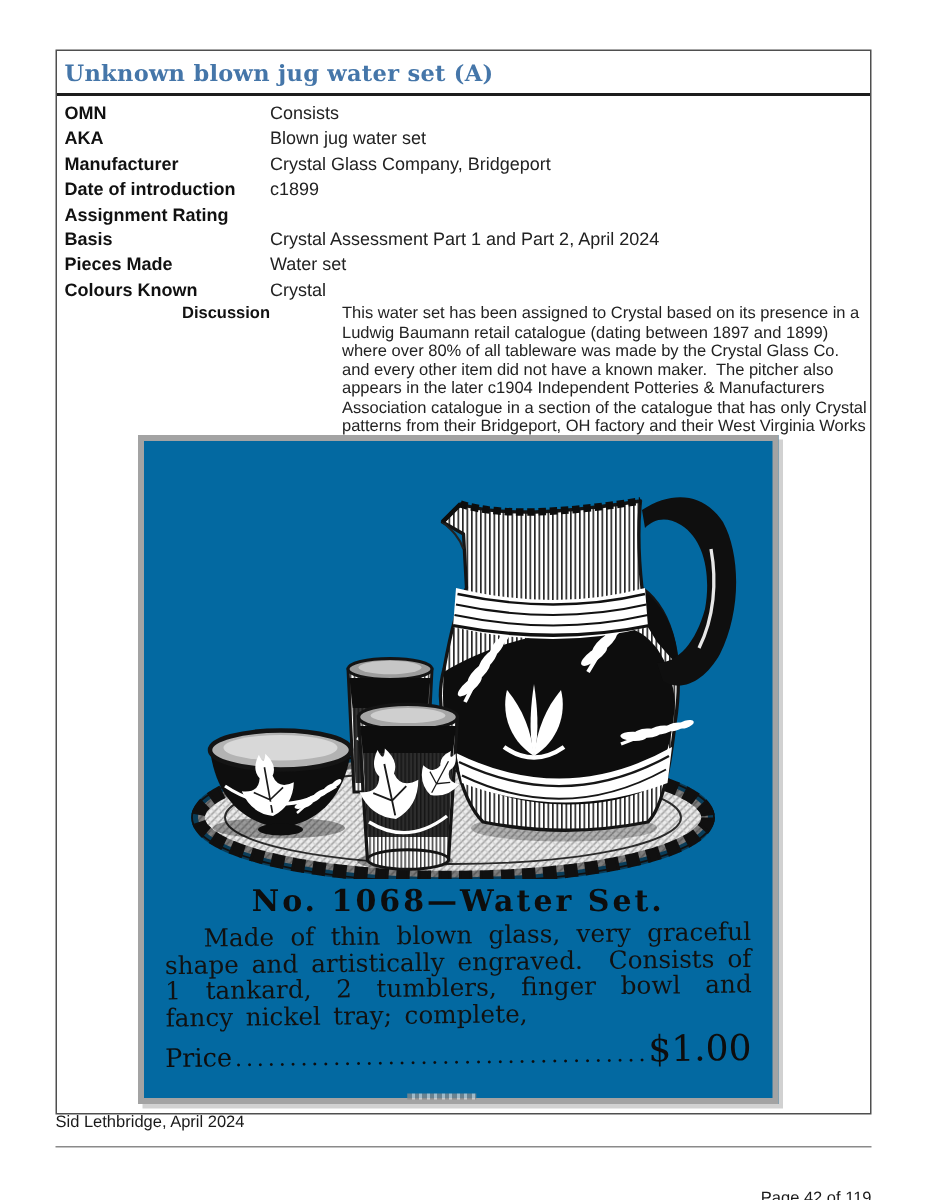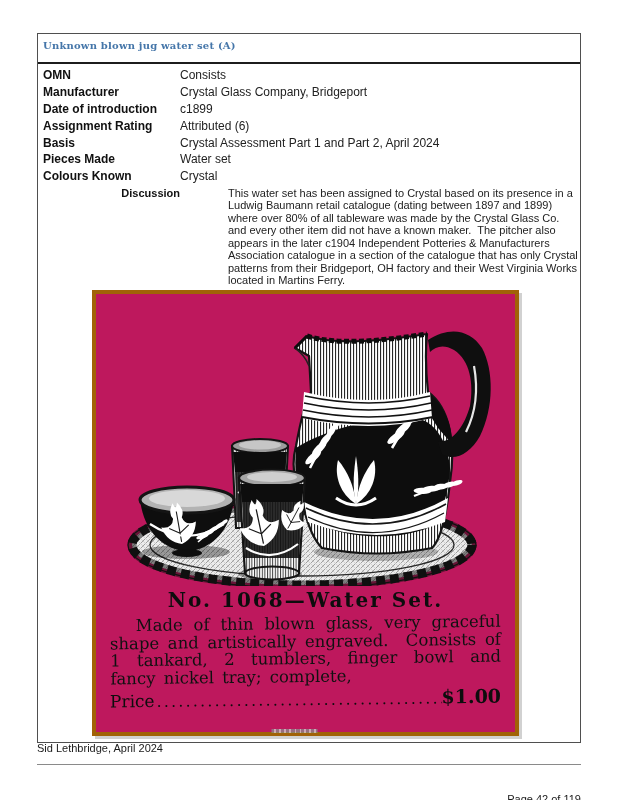--- a/index.html
+++ b/index.html
@@ -8,54 +8,54 @@
     font-family:"Liberation Sans",sans-serif;color:#1a1a1a;overflow:hidden;
   }
   
   .info-table{
     position:absolute;left:37px;top:33px;width:544px;height:710px;
     box-sizing:border-box;border:1px solid #4f4f4f;background:#fff;
   }
   .title-row{
     box-sizing:border-box;height:30px;padding:6px 6px 0 5px;
     border-bottom:2px solid #1c1c1c;
-    font-family:"DejaVu Serif",serif;font-weight:bold;font-size:10px;
+    font-family:"DejaVu Serif",serif;font-weight:bold;font-size:15px;
     letter-spacing:.2px;color:#4576a9;white-space:nowrap;
   }
   .fields{padding-top:3px;}
   .field-row{display:flex;height:16.8px;align-items:center;font-size:12px;}
   .f-label{flex:none;width:137px;padding-left:5px;font-weight:bold;color:#111;}
   .f-value{flex:1;color:#222;}
   .discussion-row{display:flex;font-size:11px;margin-top:2px;}
   .discussion-row .f-label{align-self:flex-start;padding-top:0;text-align:right;}
   .disc-value{width:396px;line-height:12.5px;text-align:left;white-space:pre-wrap;color:#222;margin-left:48px;}
   
   .figure{
     position:absolute;left:92px;top:290px;width:419px;height:438px;
-    border:4px solid #a16207;background:#be185d;
+    border:4px solid #a3a3a3;background:#0369a1;
     box-shadow:3px 3px 0 rgba(0,0,0,.18);
   }
   .figure svg{display:block;margin:2px auto 0;}
   .ad-heading{
     text-align:center;margin-top:2px;
     font-family:"DejaVu Serif",serif;font-weight:bold;font-size:20px;letter-spacing:2px;
     color:#0d0d0d;white-space:nowrap;
   }
   .ad-text{
     font-family:"DejaVu Serif",serif;font-size:16.5px;line-height:17.5px;
     padding:3px 14px 0 14px;text-align:justify;text-indent:26px;word-spacing:3px;
     color:#111;transform:rotate(-0.7deg);white-space:pre-wrap;
   }
   .price-row{
     display:flex;align-items:baseline;padding:0 14px;margin-top:2px;
     font-family:"DejaVu Serif",serif;color:#0d0d0d;transform:rotate(-0.7deg);
   }
   .price-label{font-size:17px;}
   .price-leader{flex:1;overflow:hidden;white-space:nowrap;font-size:15px;letter-spacing:2.5px;padding:0 2px;}
-  .price-value{font-size:19px;font-weight:bold;}
+  .price-value{font-size:24px;font-weight:normal;}
   .smudge{
     position:absolute;bottom:-1px;left:50%;transform:translateX(-75%);
     width:46px;height:4px;opacity:.75;
     background:repeating-linear-gradient(90deg,#8b8b8b 0 3px,#d5d5d5 3px 5px);
   }
   
   .footer-rule{position:absolute;left:37px;top:764px;width:544px;border-top:1px solid #8a8a8a;}
   .footer-left{position:absolute;left:37px;top:742px;font-size:11px;color:#1a1a1a;}
   .footer-right{position:absolute;right:37px;top:770px;font-size:11px;color:#1a1a1a;text-align:right;margin-top:23px;}
 </style>
@@ -66,30 +66,33 @@
 
   <div class="info-table">
     <div class="title-row">Unknown blown jug water set (A)</div>
 
     <div class="fields" id="fields-host">
         <div class="field-row">
           <div class="f-label">OMN</div>
           <div class="f-value">Consists</div>
         </div>
         <div class="field-row">
+          <div class="f-label">AKA</div>
+          <div class="f-value">Blown jug water set</div>
+        </div>
+        <div class="field-row">
           <div class="f-label">Manufacturer</div>
           <div class="f-value">Crystal Glass Company, Bridgeport</div>
         </div>
         <div class="field-row">
           <div class="f-label">Date of introduction</div>
           <div class="f-value">c1899</div>
         </div>
         <div class="field-row">
           <div class="f-label">Assignment Rating</div>
-          <div class="f-value">Attributed (6)</div>
         </div>
         <div class="field-row">
           <div class="f-label">Basis</div>
           <div class="f-value">Crystal Assessment Part 1 and Part 2, April 2024</div>
         </div>
         <div class="field-row">
           <div class="f-label">Pieces Made</div>
           <div class="f-value">Water set</div>
         </div>
         <div class="field-row">

